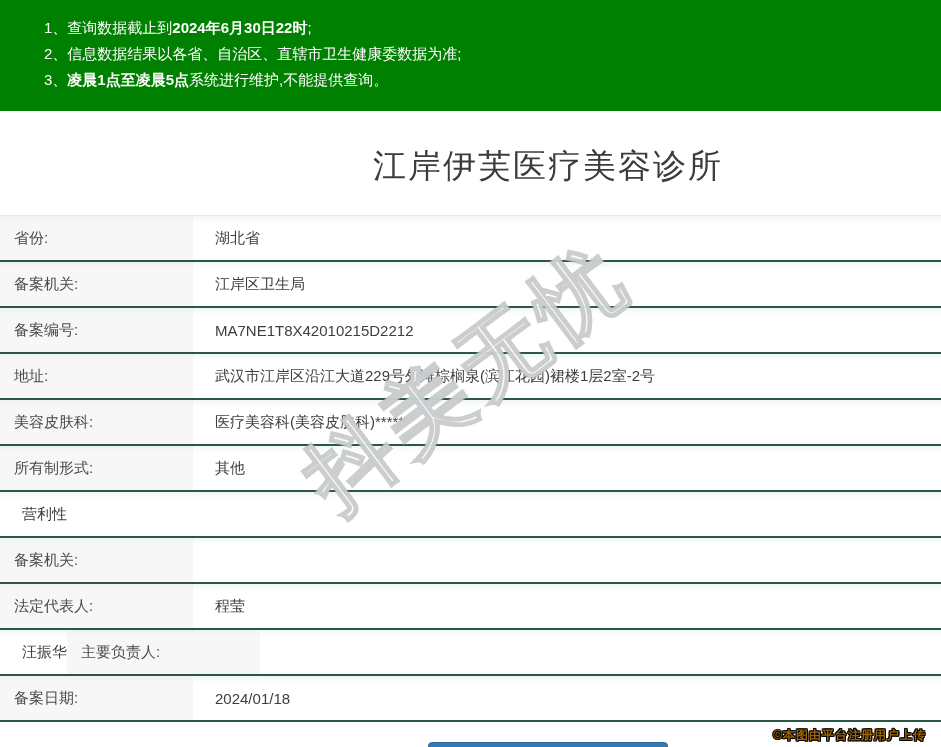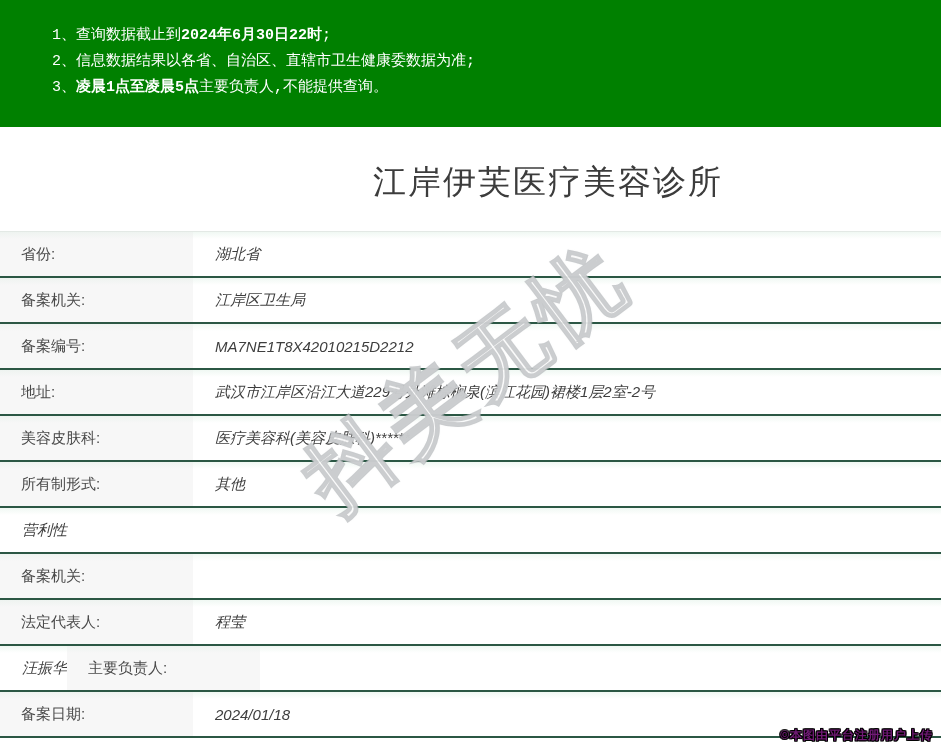--- a/index.html
+++ b/index.html
@@ -13,21 +13,21 @@
     height: 747px;
     overflow: hidden;
     position: relative;
   }
   
   .notice-banner {
     background: #008000;
     color: #ffffff;
     padding: 7px 0 10px 0;
   }
-  .notice-banner ul { margin: 16px; padding: 0; font-family: Liberation Mono, monospace; }
+  .notice-banner ul { margin: 8px; padding: 0; }
   .notice-banner li {
     list-style: none;
     font-size: 15px;
     line-height: 26px;
     padding-left: 36px;
     white-space: nowrap;
   }
   .notice-banner .b { font-weight: 700; }
   
   .page { width: 1096px; }
@@ -53,30 +53,29 @@
     background: linear-gradient(180deg, #f0f8f3 0px, #ffffff 7px);
   }
   .cell {
     display: flex;
     align-items: center;
     font-size: 15px;
   }
   .cell.label {
     width: 193px;
     box-sizing: border-box;
-    padding-left: 21px;
+    padding-left: 14px;
     background: linear-gradient(180deg, #eef3f0 0px, #f7f7f7 7px);
     color: #4a4a4a;
     flex: 0 0 auto;
   }
   .cell.value {
     padding-left: 22px;
     color: #3e3e3e;
     white-space: nowrap;
-    font-style: italic;
   }
   
   .btn-row {
     width: 1096px;
     text-align: center;
     margin-top: 20px;
   }
   .close-btn {
     width: 240px;
     height: 33px;
@@ -100,37 +99,37 @@
     color: rgba(255,255,255,0.85);
     -webkit-text-stroke: 2px rgba(178,182,184,0.65);
     text-shadow: 0 0 2px rgba(185,190,192,0.55);
     transform: rotate(-37deg);
     transform-origin: center center;
     pointer-events: none;
   }
   
   .footer-caption {
     position: absolute;
-    right: 8px;
+    right: 15px;
     bottom: 3px;
     font-size: 12px;
     font-weight: 700;
-    color: #701a75;
+    color: #a16207;
     letter-spacing: 1px;
     text-shadow: -1px -1px 0 #000, 1px -1px 0 #000, -1px 1px 0 #000, 1px 1px 0 #000, 0 1px 0 #000, 0 -1px 0 #000, 1px 0 0 #000, -1px 0 0 #000;
   }
 </style>
 </head>
 <body>
 
 <div class="notice-banner">
   <ul>
     <li><span>1、查询数据截止到</span><span class="b">2024年6月30日22时</span><span>;</span></li>
     <li><span>2、信息数据结果以各省、自治区、直辖市卫生健康委数据为准;</span><span class="b"></span><span></span></li>
-    <li><span>3、</span><span class="b">凌晨1点至凌晨5点</span><span>主要负责人,不能提供查询。</span></li>
+    <li><span>3、</span><span class="b">凌晨1点至凌晨5点</span><span>系统进行维护,不能提供查询。</span></li>
   </ul>
 </div>
 
 <div class="page">
   <h1 class="page-title">江岸伊芙医疗美容诊所</h1>
 
   <div class="reg-table">
     <div class="reg-row">
       <div class="cell label">省份:</div>
       <div class="cell value">湖北省</div>

